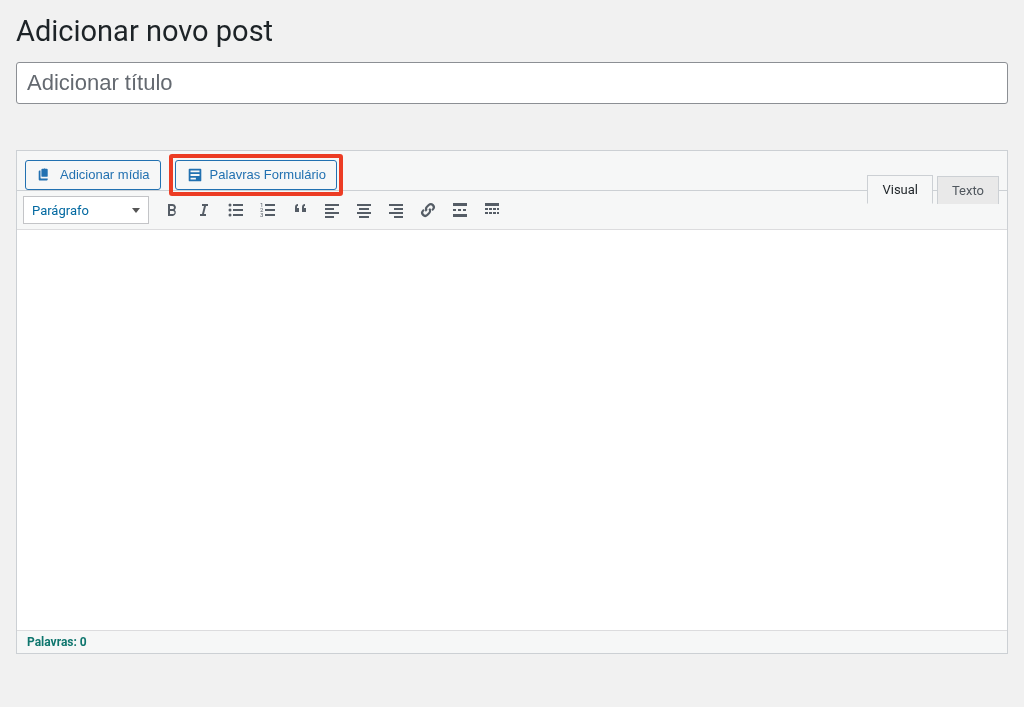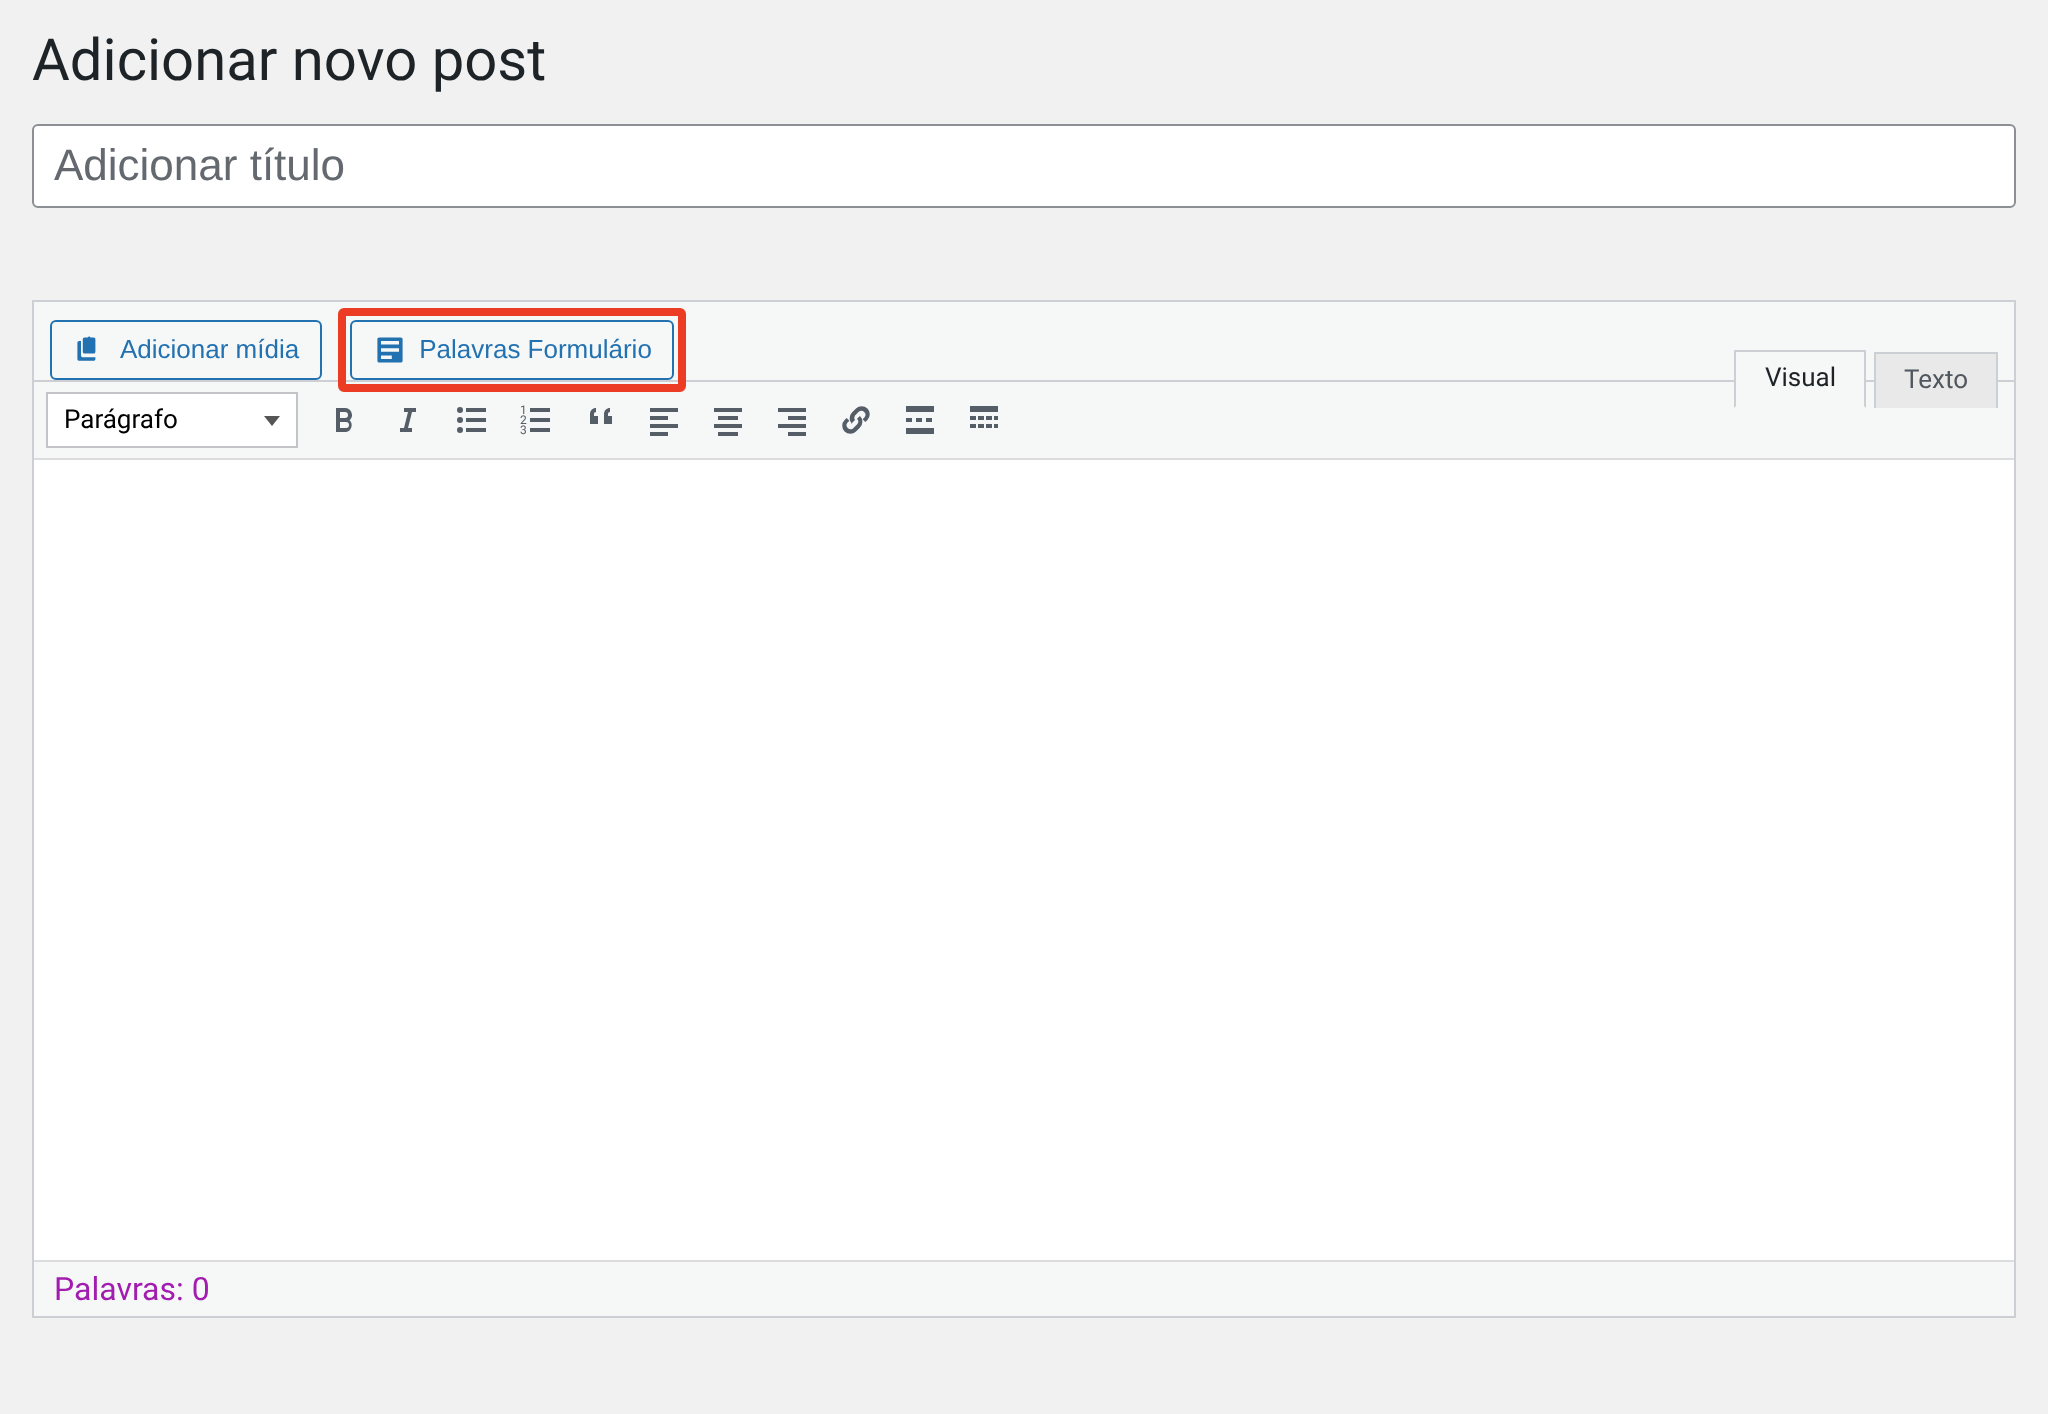--- a/index.html
+++ b/index.html
@@ -91,21 +91,21 @@
     gap: 2px;
   }
   .format-select {
     display: flex;
     align-items: center;
     justify-content: space-between;
     border: 1px solid #c3c4c7;
     background: #fff;
     padding: 3px 8px;
     font-size: 13px;
-    color: #000000;
+    color: #0369a1;
     width: 126px;
     height: 28px;
     cursor: pointer;
     margin-right: 6px;
     text-align: right;
   }
   .format-select .caret {
     width: 0; height: 0;
     border-left: 4px solid transparent;
     border-right: 4px solid transparent;
@@ -123,22 +123,23 @@
   .editor-content {
     background: #fff;
     height: 400px;
     padding: 10px;
     outline: none;
   }
   .status-bar {
     background: #f6f7f7;
     border-top: 1px solid #dcdcde;
     padding: 4px 10px;
-    font-size: 16px;
-    color: #a21caf;
+    font-size: 12px;
+    color: #0f766e;
+    font-weight: bold;
   }
 </style>
 </head>
 <body>
 
 
 
 <h1 class="page-title">Adicionar novo post</h1>
 
 <input type="text" class="title-input" placeholder="Adicionar título" style="">

